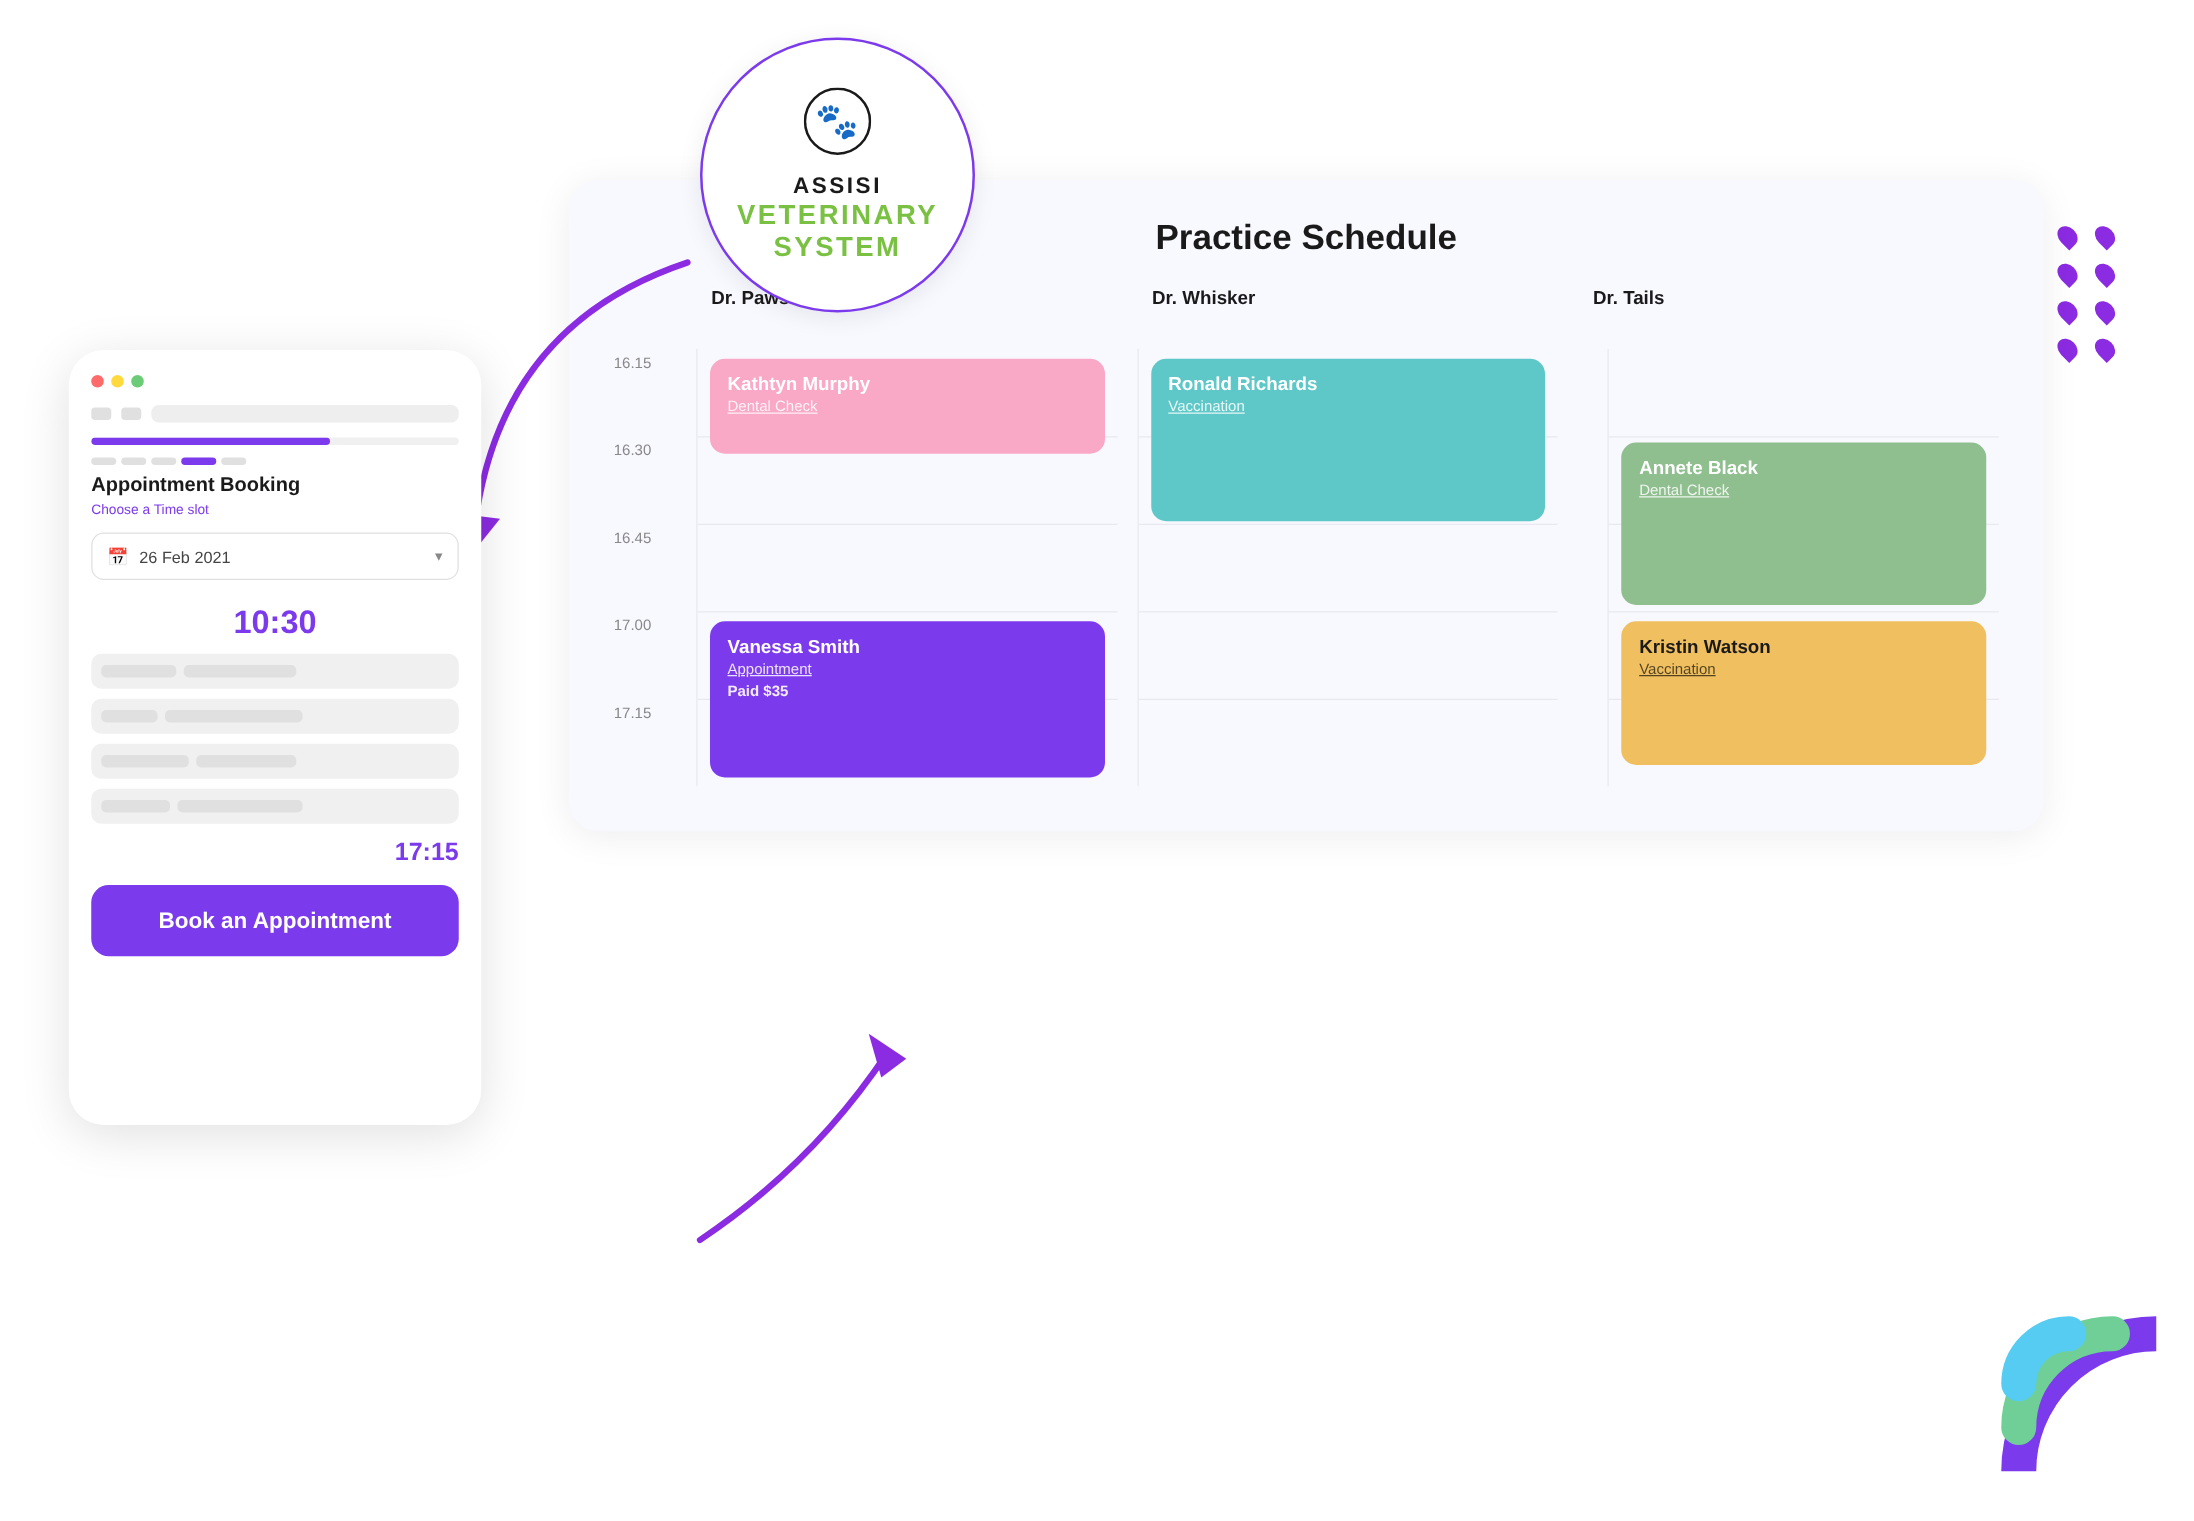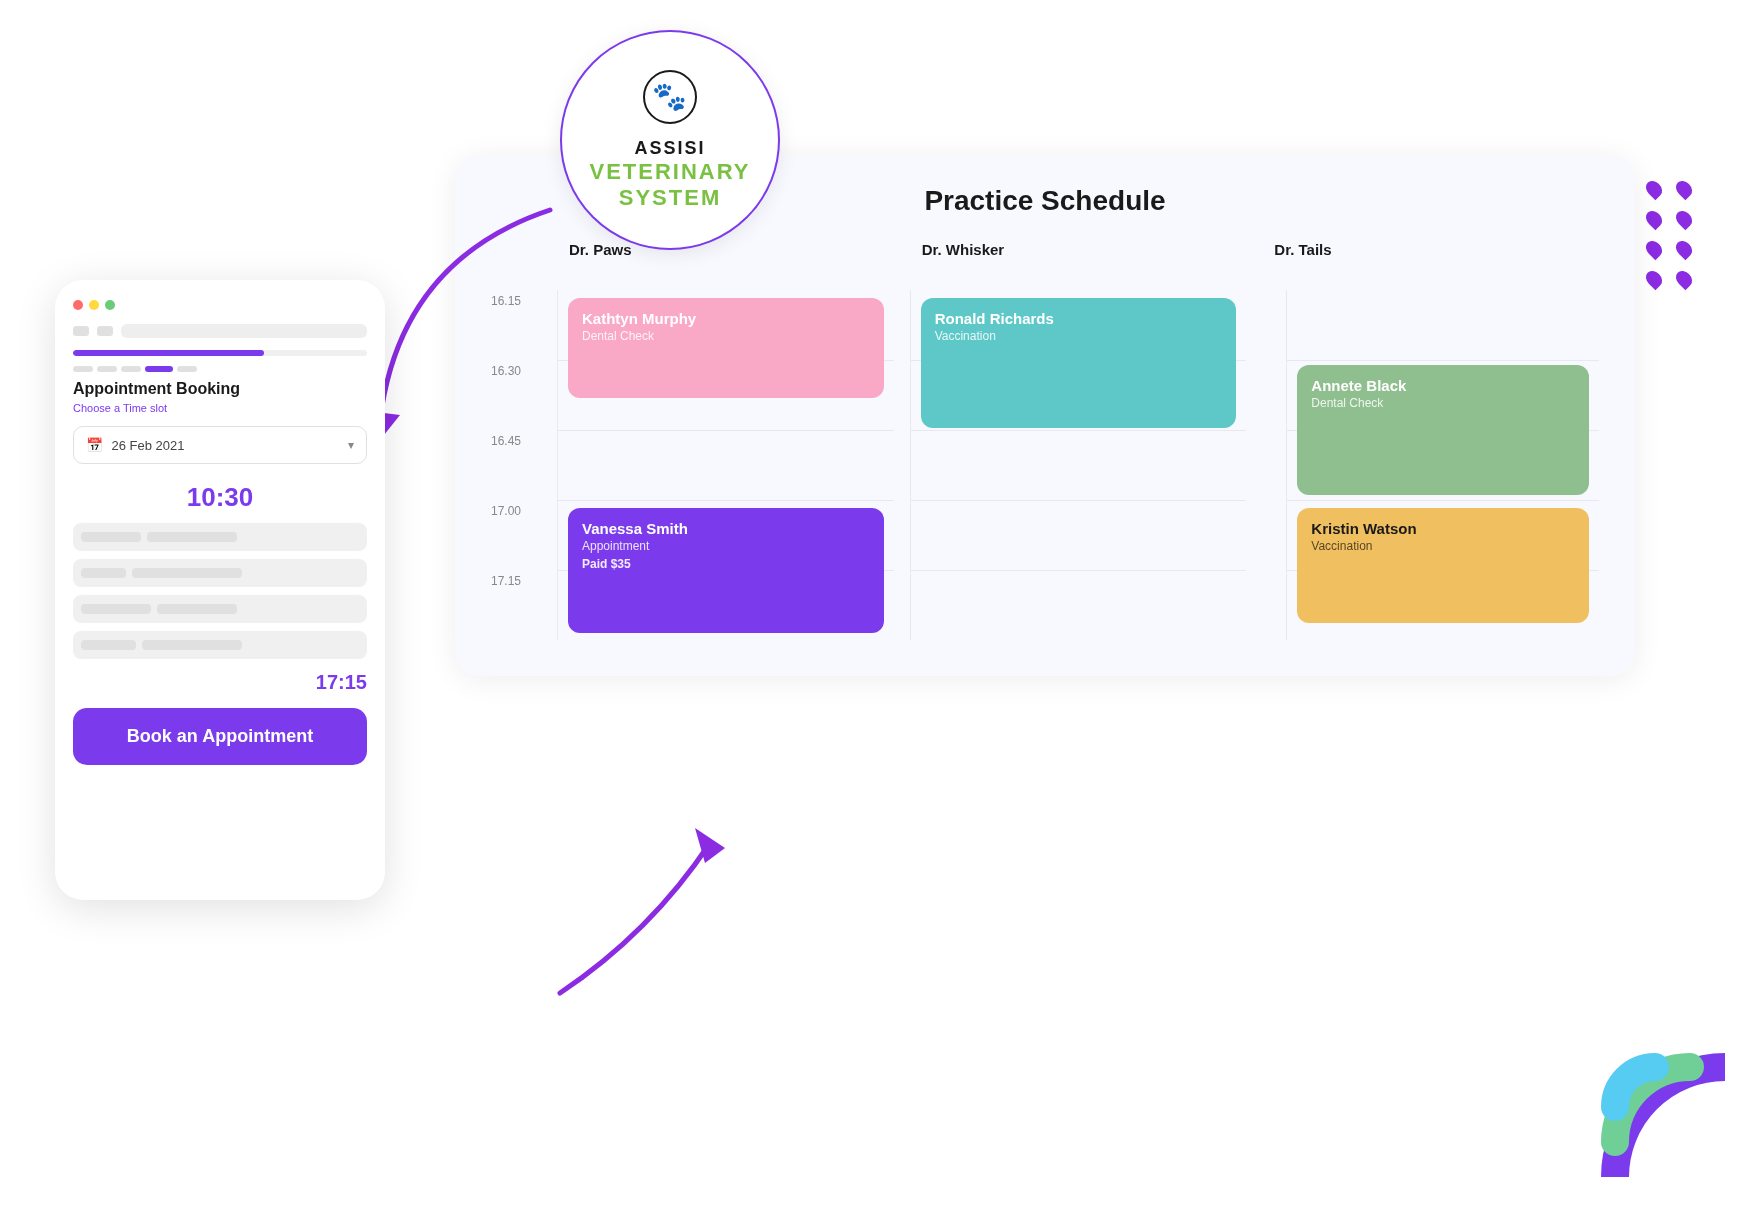--- a/index.html
+++ b/index.html
@@ -232,21 +232,21 @@
       width: 100%;
       font-size: 18px;
       font-weight: 700;
       cursor: pointer;
       text-align: center;
     }
 
     
     .schedule-panel {
       position: absolute;
-      top: 155px;
+      top: 144px;
       left: 455px;
       width: 1180px;
       background: #f8f8ff;
       border-radius: 24px;
       padding: 30px 36px 36px;
       box-shadow: 0 4px 30px rgba(0,0,0,0.07);
       z-index: 4;
     }
     .schedule-title {
       font-size: 28px;
@@ -294,20 +294,21 @@
     }
     .appt-name {
       font-size: 15px;
       font-weight: 700;
       color: white;
       margin-bottom: 2px;
     }
     .appt-type {
       font-size: 12px;
       color: rgba(255,255,255,0.85);
+      text-decoration: underline;
     }
     .appt-paid {
       font-size: 12px;
       font-weight: 600;
       color: rgba(255,255,255,0.9);
       margin-top: 4px;
     }
     .card-pink { background: #f9a8c5; }
     .card-teal { background: #5ec8c8; }
     .card-purple { background: #7C3AED; }
@@ -445,21 +446,21 @@
       <div class="time-slot">17.15</div>
     </div>
 
     <div class="doctor-col" style="position:relative; height:350px;">
 
       <div class="time-divider" style="top:70px;"></div>
       <div class="time-divider" style="top:140px;"></div>
       <div class="time-divider" style="top:210px;"></div>
       <div class="time-divider" style="top:280px;"></div>
 
-      <div class="appt-card card-pink" style="top:8px; height:100px;">
+      <div class="appt-card card-pink" style="top:8px; height:76px;">
         <div class="appt-name">Kathtyn Murphy</div>
         <div class="appt-type">Dental Check</div>
       </div>
 
       <div class="appt-card card-purple" style="top:218px; height:125px;">
         <div class="appt-name">Vanessa Smith</div>
         <div class="appt-type">Appointment</div>
         <div class="appt-paid">Paid $35</div>
       </div>
     </div>

